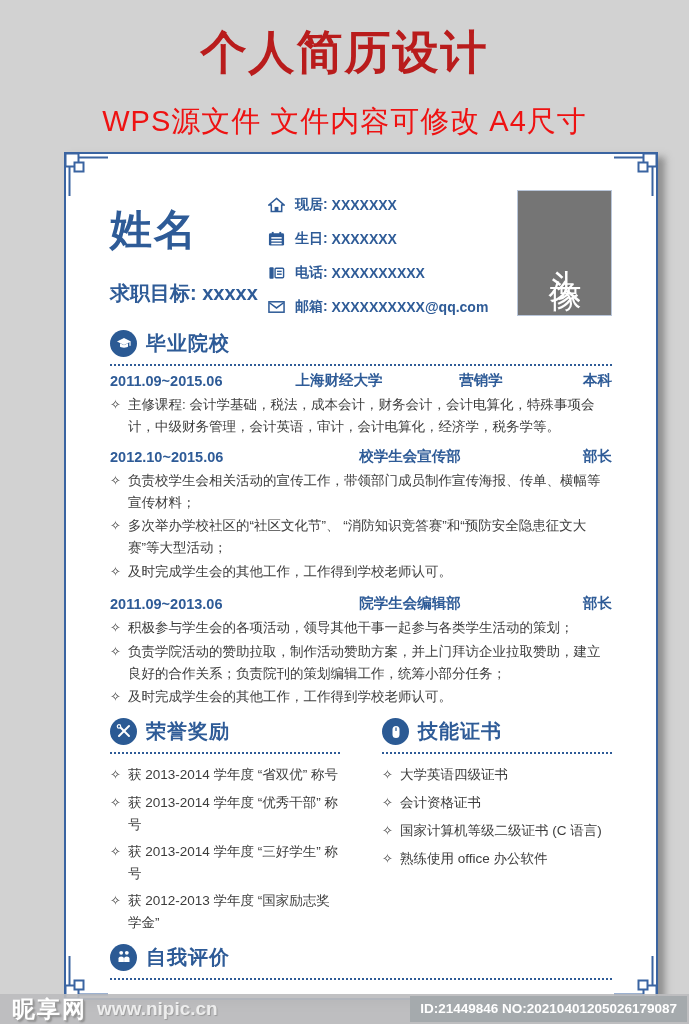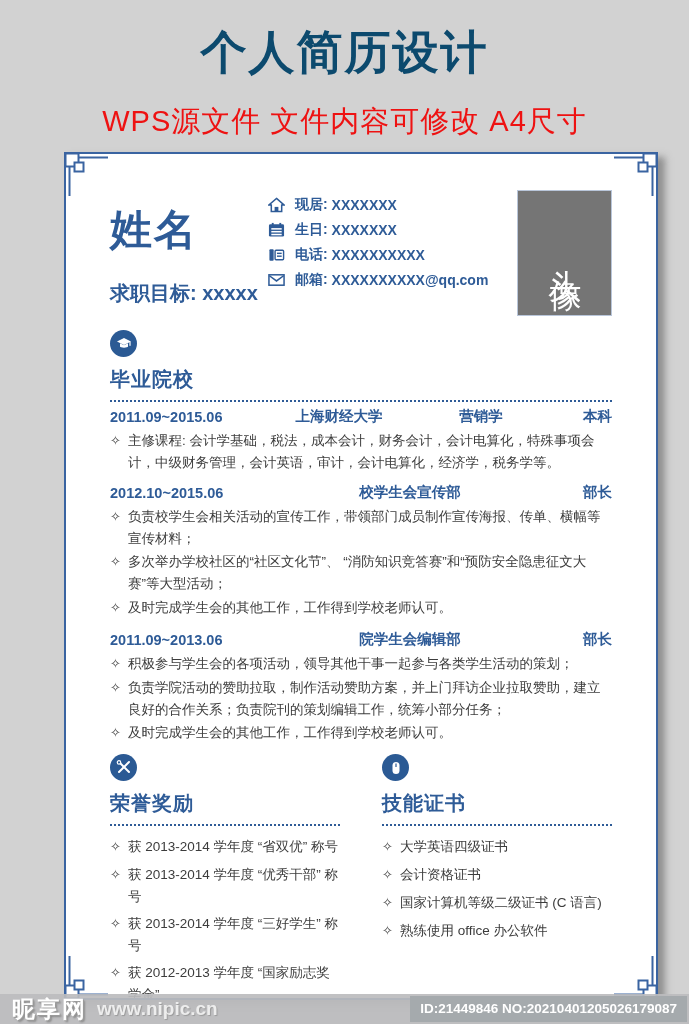--- a/index.html
+++ b/index.html
@@ -2,52 +2,52 @@
 <html><head>
 <meta charset="utf-8">
 <style>
   * { margin:0; padding:0; box-sizing:border-box; }
   html,body { width:689px; }
   body { font-family:"Liberation Sans","DejaVu Sans",sans-serif; background:#d2d2d2; }
   .canvas { position:relative; width:689px; height:1024px; background:#d2d2d2; overflow:hidden; }
 
   
   .banner { text-align:center; padding-top:22px; }
-  .banner-title { font-size:46px; font-weight:700; color:#0c4a6e; letter-spacing:2px; }
+  .banner-title { font-size:46px; font-weight:700; color:#b91c1c; letter-spacing:2px; }
   .banner-sub { margin-top:18px; font-size:29px; color:#ee1212; font-weight:400; letter-spacing:1px; }
 
   
   .page { position:absolute; left:64px; top:152px; width:594px; height:848px;
           background:#fff; border:2px solid #3a64a1;
           box-shadow:7px 5px 7px rgba(90,90,90,.55); overflow:hidden; }
   .corner { position:absolute; width:44px; height:44px; color:#3a64a1; }
   .corner.tl { left:-2px; top:-2px; }
   .corner.tr { right:-2px; top:-2px; transform:rotate(90deg); }
   .corner.br { right:-2px; bottom:-2px; transform:rotate(180deg); }
   .corner.bl { left:-2px; bottom:-2px; transform:rotate(270deg); }
   .page-inner { position:relative; padding:34px 44px 0 44px; }
 
   
   .head-row { display:flex; align-items:flex-start; margin-bottom:14px; }
   .head-left { width:158px; padding-top:14px; }
   .name { font-size:42px; font-weight:700; color:#2e5b97; letter-spacing:2px; }
   .objective { margin-top:22px; font-size:20px; font-weight:700; color:#2e5b97; }
-  .contacts { flex:1; padding-top:8px; display:flex; flex-direction:column; gap:7px;text-align:right; }
+  .contacts { flex:1; padding-top:8px; display:flex; flex-direction:column; gap:16px;text-align:right; }
   .c-row { display:flex; align-items:center; font-size:14px; color:#2e5b97; font-weight:600; }
   .c-icon { width:18px; height:16px; margin-right:9px; display:inline-flex; }
   .c-icon svg { width:17px; height:16px; }
   .photo { width:95px; height:126px; background:#757575; border:1px solid #b9c6da;
            color:#fff; display:flex; align-items:center; justify-content:center;
            font-size:33px; writing-mode:vertical-rl; text-orientation:upright;
            letter-spacing:10px; margin-top:2px; }
 
   
   section { margin-bottom:10px; }
-  .sec-head { display:flex; align-items:flex-start; gap:9px;
-              border-bottom:2px dotted #2e5b97; padding-bottom:7px;flex-direction:column; }
+  .sec-head { display:flex; align-items:flex-end; gap:9px;
+              border-bottom:2px dotted #2e5b97; padding-bottom:7px; }
   .sec-icon { width:27px; height:27px; border-radius:50%; background:#2b5a94;
               display:flex; align-items:center; justify-content:center; flex:0 0 27px; }
   .sec-icon svg { width:16px; height:16px; }
   .sec-title { font-size:20px; font-weight:700; color:#2e5b97; letter-spacing:1px; }
 
   .meta-row { display:grid; grid-template-columns:158px 1fr 1fr 60px; align-items:center;
               font-size:14.5px; font-weight:700; color:#2e5b97; margin:5px 0 4px 0; }
   .meta-row .m-org { text-align:center; }
   .meta-row .m-major { text-align:center; }
   .meta-row .m-right { text-align:right; white-space:nowrap; }

